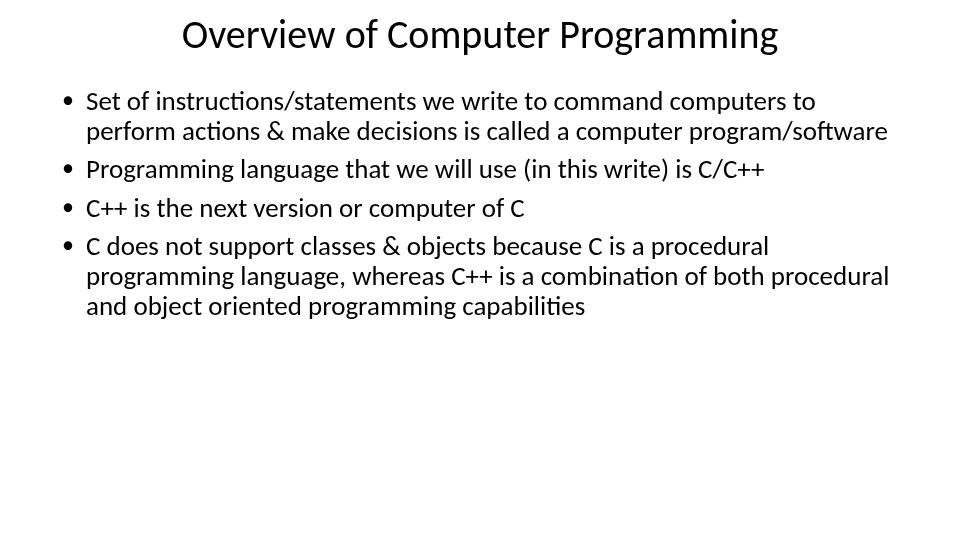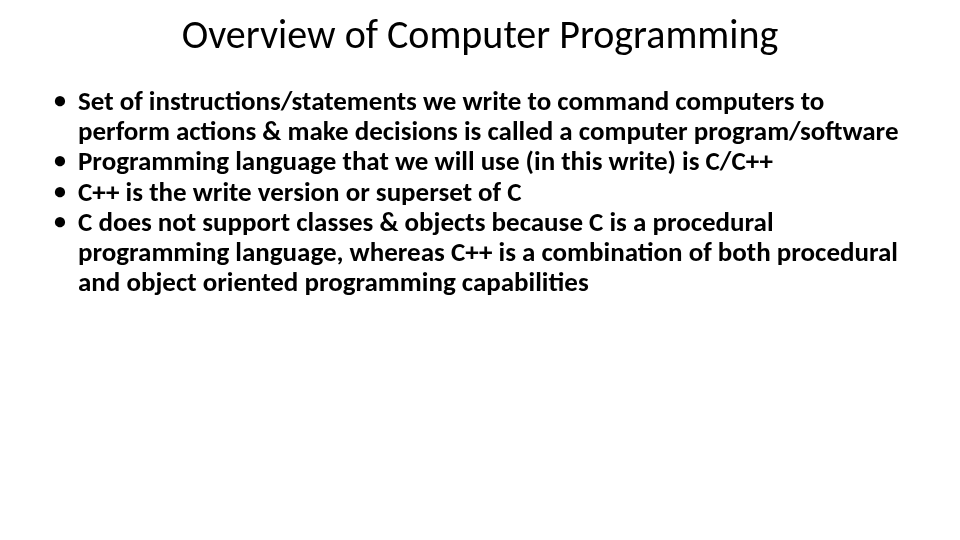--- a/index.html
+++ b/index.html
@@ -29,36 +29,35 @@
   ul.bullets {
     list-style: none;
     margin: 0;
     padding: 0 10px 0 10px;
   }
   ul.bullets li {
     position: relative;
     font-size: 27px;
     line-height: 1.12;
     padding-left: 28px;
-    margin: 0;
-    font-weight: bold;
+    margin: 8px;
   }
   ul.bullets li::before {
     content: "•";
     position: absolute;
     left: 4px;
     top: 0;
     font-size: 24px;
     line-height: 1.2;
   }
 </style>
 </head>
 <body>
 
 <div class="slide">
   <h1 class="title">Overview of Computer Programming</h1>
   <ul class="bullets">
     <li>Set of instructions/statements we write to command computers to perform actions &amp; make decisions is called a computer program/software</li>
     <li>Programming language that we will use (in this write) is C/C++</li>
-    <li>C++ is the write version or superset of C</li>
+    <li>C++ is the next version or computer of C</li>
     <li>C does not support classes &amp; objects because C is a procedural programming language, whereas C++ is a combination of both procedural and object oriented programming capabilities</li>
   </ul>
 </div>
 
 </body></html>

